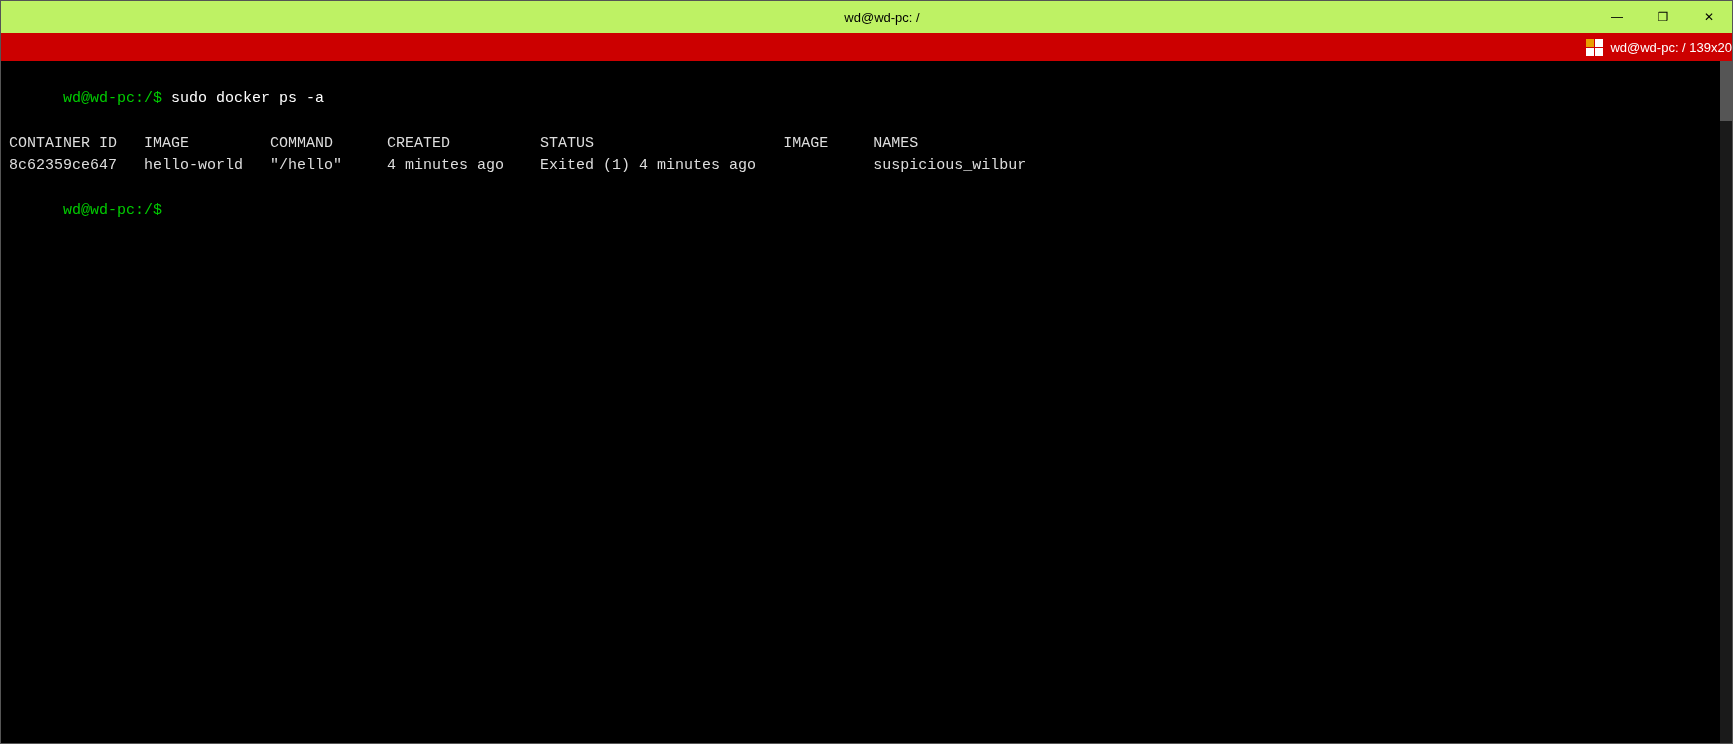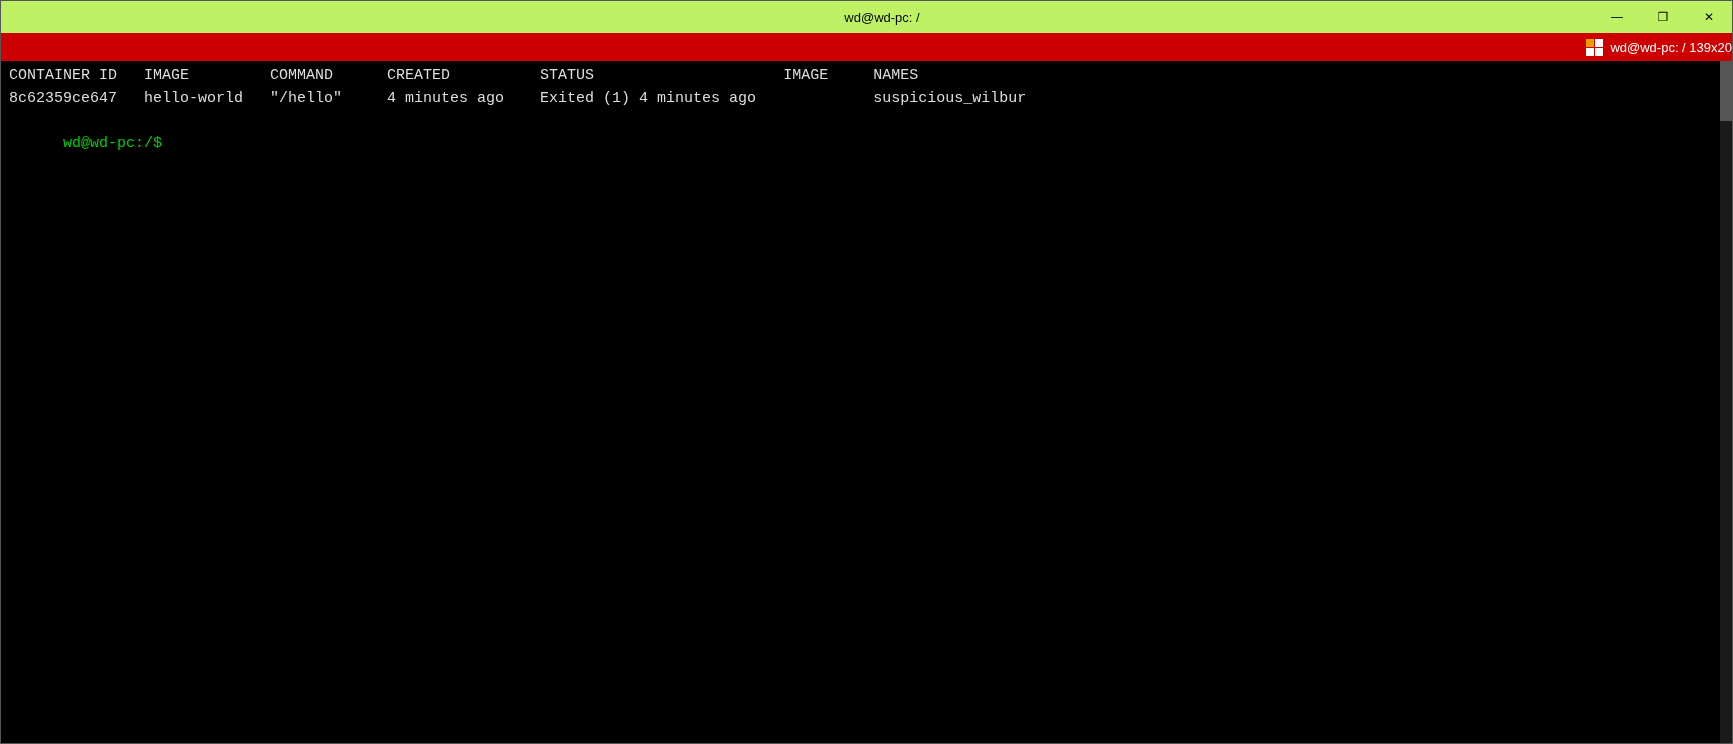--- a/index.html
+++ b/index.html
@@ -176,20 +176,23 @@
         <div class="tab-icon-sq"></div>
         <div class="tab-icon-sq"></div>
         <div class="tab-icon-sq"></div>
       </div>
     </div>
     <span class="tab-label">wd@wd-pc: / 139x20</span>
   </div>
 
   <div class="terminal-body">
 
+    <div class="terminal-line">
+      <span class="prompt">wd@wd-pc:/$ </span><span class="command-text">sudo docker ps -a</span>
+    </div>
 
     <div class="terminal-line col-header"><span>CONTAINER ID   IMAGE         COMMAND      CREATED          STATUS                     IMAGE     NAMES</span></div>
 
     <div class="terminal-line col-data"><span>8c62359ce647   hello-world   "/hello"     4 minutes ago    Exited (1) 4 minutes ago             suspicious_wilbur</span></div>
 
     <div class="terminal-line">
       <span class="prompt">wd@wd-pc:/$ </span>
     </div>
 
     <div class="scrollbar">

